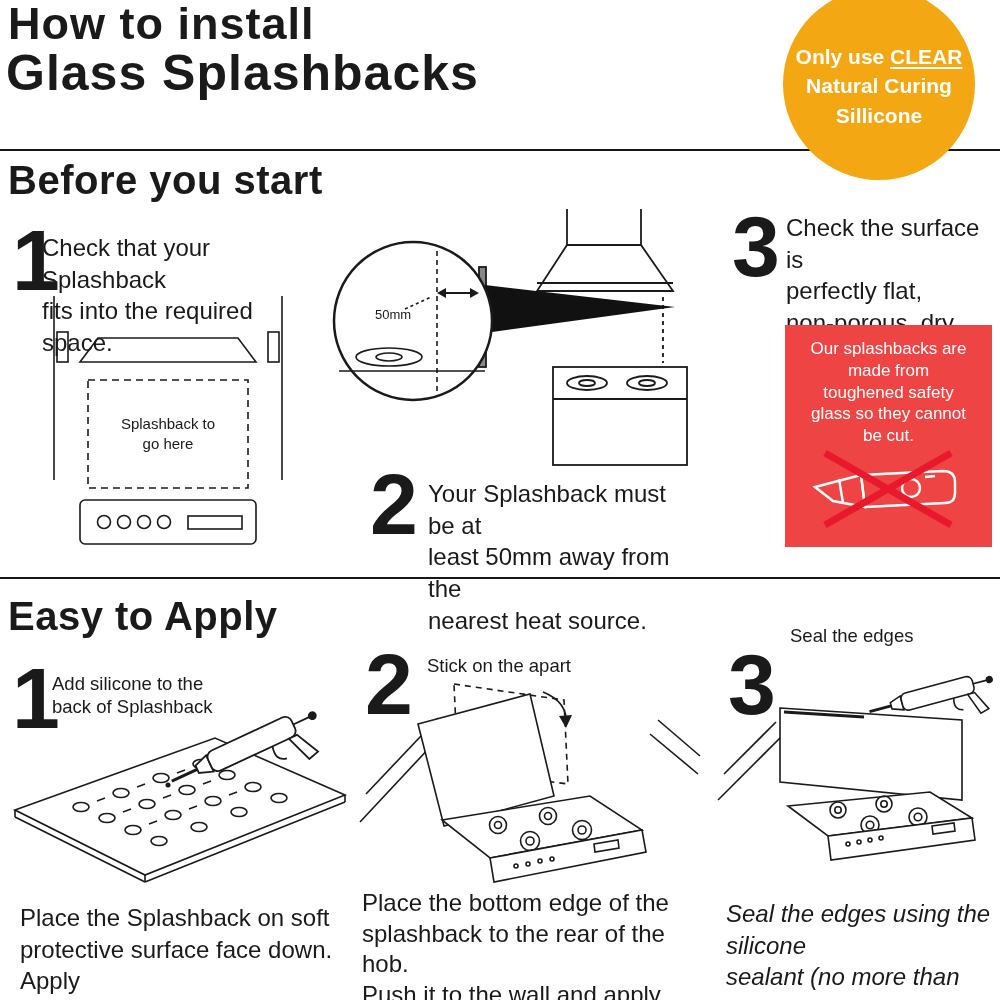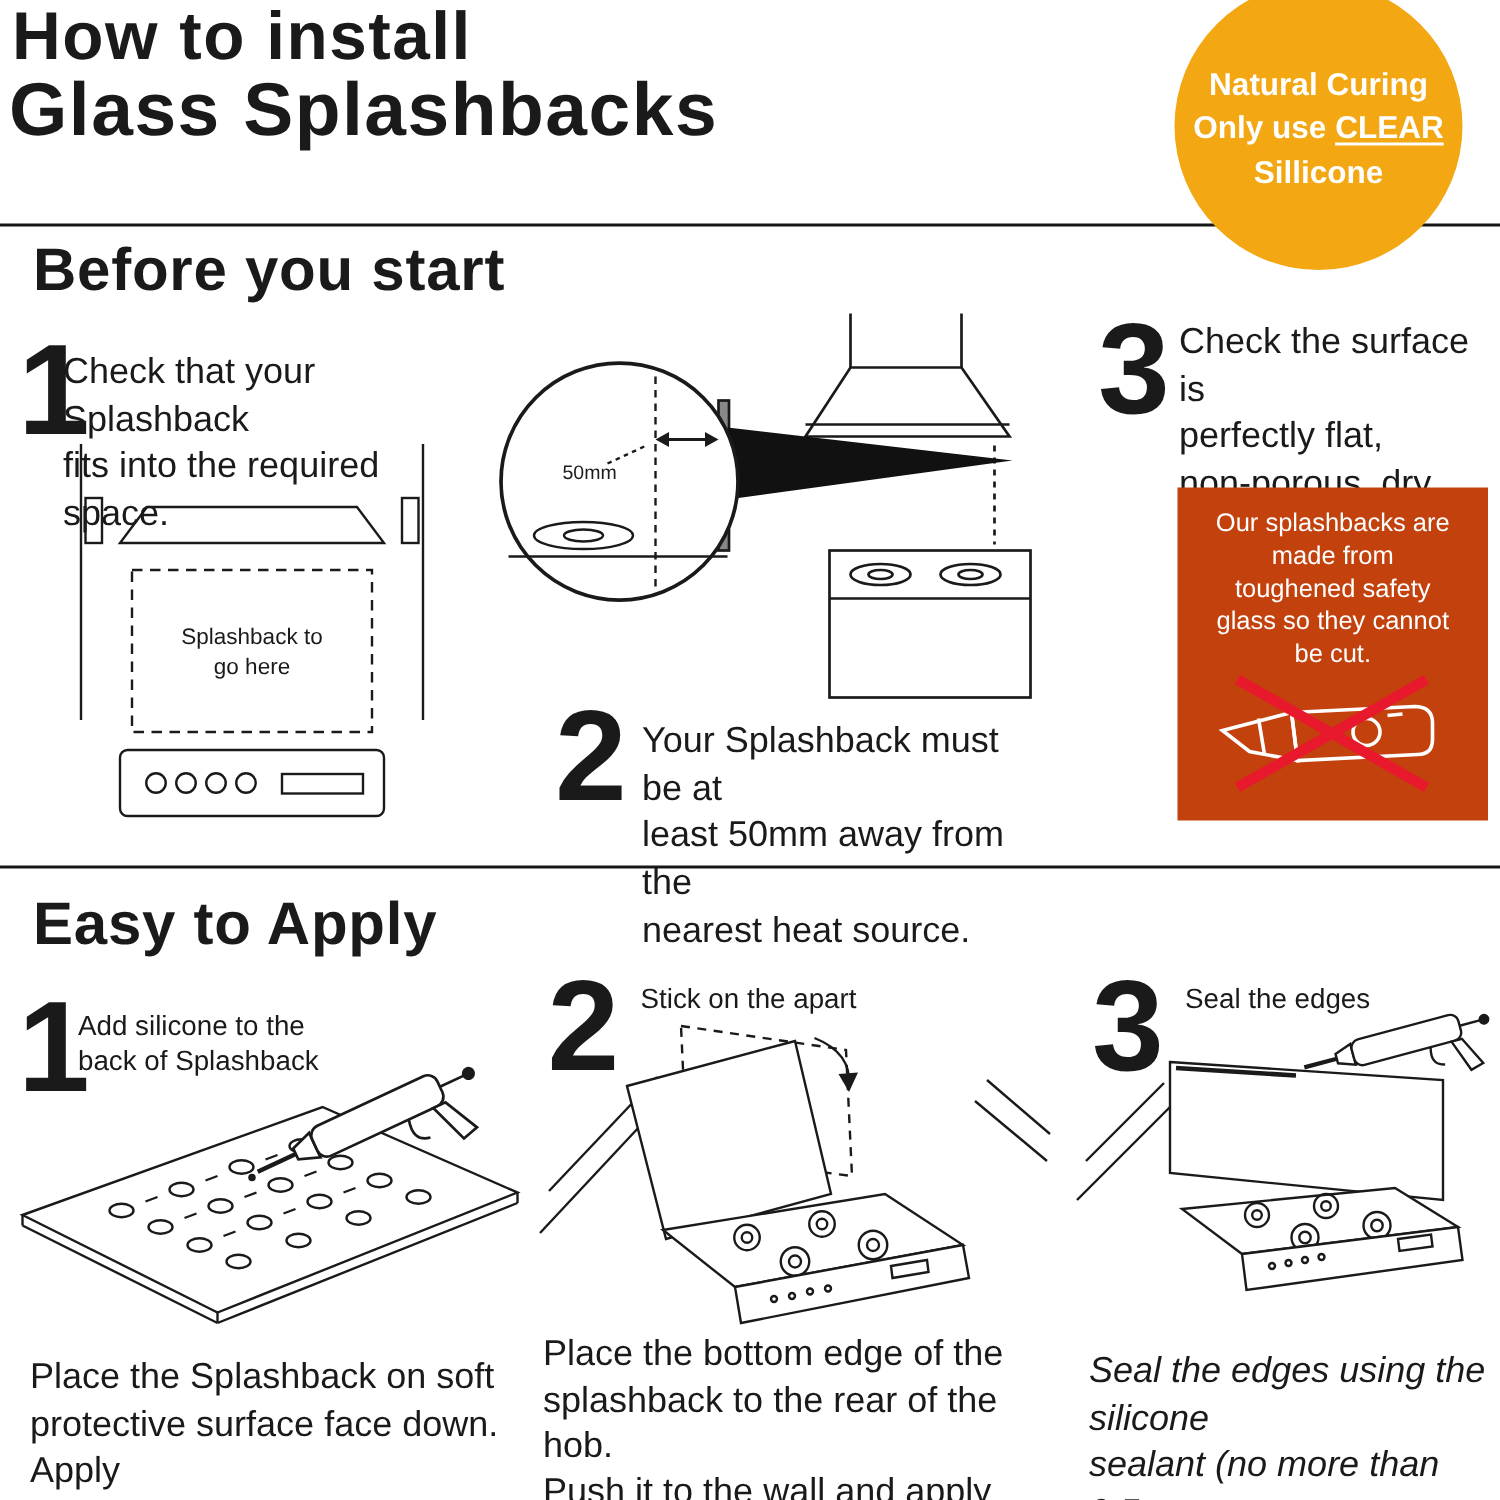--- a/index.html
+++ b/index.html
@@ -12,42 +12,42 @@
   .t1{left:8px;top:-2px;font-size:45px;font-weight:bold;letter-spacing:1px;}
   .t2{left:6px;top:44px;font-size:50px;font-weight:bold;letter-spacing:1px;}
   .rule{position:absolute;left:0;width:1000px;height:2px;background:#161616;}
   .badge{
     position:absolute;left:783px;top:-12px;width:192px;height:192px;border-radius:50%;
     background:#F3A712;color:#ffffff;display:flex;flex-direction:column;justify-content:center;
     align-items:center;text-align:center;font-weight:bold;font-size:21px;line-height:1.4;
     z-index:3;padding-top:4px;box-sizing:border-box;
   }
   .badge .u{text-decoration:underline;text-underline-offset:3px;}
-  .h2{font-size:40px;font-weight:bold;letter-spacing:0.5px;margin-left:14px;}
+  .h2{font-size:40px;font-weight:bold;letter-spacing:0.5px;}
   .num{font-size:86px;font-weight:bold;line-height:0.85;}
   .body-txt{font-size:24px;line-height:1.32;white-space:pre-line;}
   .step-title{font-size:18.5px;line-height:1.25;white-space:pre-line;}
   .warning{
-    position:absolute;left:785px;top:325px;width:207px;height:222px;background:#c2410c;
+    position:absolute;left:785px;top:325px;width:207px;height:222px;background:#ef4444;
     color:#ffffff;text-align:center;font-size:17px;line-height:1.28;box-sizing:border-box;
   }
   .warning .wtext{padding:13px 6px 0;white-space:pre-line;}
   .warning svg{display:block;margin:4px auto 0;}
   svg{overflow:visible;}
 </style>
 </head>
 <body>
 
 <div class="abs t1">How to install</div>
 <div class="abs t2">Glass Splashbacks</div>
 <div class="rule" style="top:149px;"></div>
 
 <div class="badge">
+  <div><span>Only use</span> <span class="u">CLEAR</span></div>
   <div>Natural Curing</div>
-  <div><span>Only use</span> <span class="u">CLEAR</span></div>
   <div>Sillicone</div>
 </div>
 
 <div class="abs h2" style="left:8px;top:158px;">Before you start</div>
 
 <div class="abs num" style="left:12px;top:224px;">1</div>
 <div class="abs body-txt" style="left:42px;top:232px;width:275px;">Check that your Splashback
 fits into the required space.</div>
 
 <svg class="abs" style="left:18px;top:288px;" width="300" height="262" viewBox="0 0 300 262">
@@ -222,21 +222,21 @@
     <line x1="300" y1="42" x2="342" y2="78"></line>
   </g>
 </svg>
 <div class="abs body-txt" style="left:362px;top:888px;width:315px;line-height:1.28;">Place the bottom edge of the
 splashback to the rear of the hob.
 Push it to the wall and apply firm
 even pressure with the cloth.
 leave to dry for 24 hours</div>
 
 <div class="abs num" style="left:728px;top:648px;">3</div>
-<div class="abs step-title" style="left:790px;top:654px;width:180px;">Seal the edges</div>
+<div class="abs step-title" style="left:790px;top:624px;width:180px;">Seal the edges</div>
 
 <svg class="abs" style="left:718px;top:678px;" width="282" height="212" viewBox="0 0 282 212">
   <g stroke="#1a1a1a" stroke-width="1.6" fill="none">
     <line x1="6" y1="96" x2="58" y2="44"></line>
     <line x1="0" y1="122" x2="64" y2="58"></line>
     <polygon points="62,30 244,42 244,122 62,104" fill="#ffffff"></polygon>
     <line x1="66" y1="34" x2="146" y2="39" stroke-width="3"></line>
     <polygon points="70,128 212,114 254,140 110,158" fill="#ffffff"></polygon>
     <circle cx="120" cy="132" r="8"></circle>
       <circle cx="120" cy="132" r="3.2"></circle>

